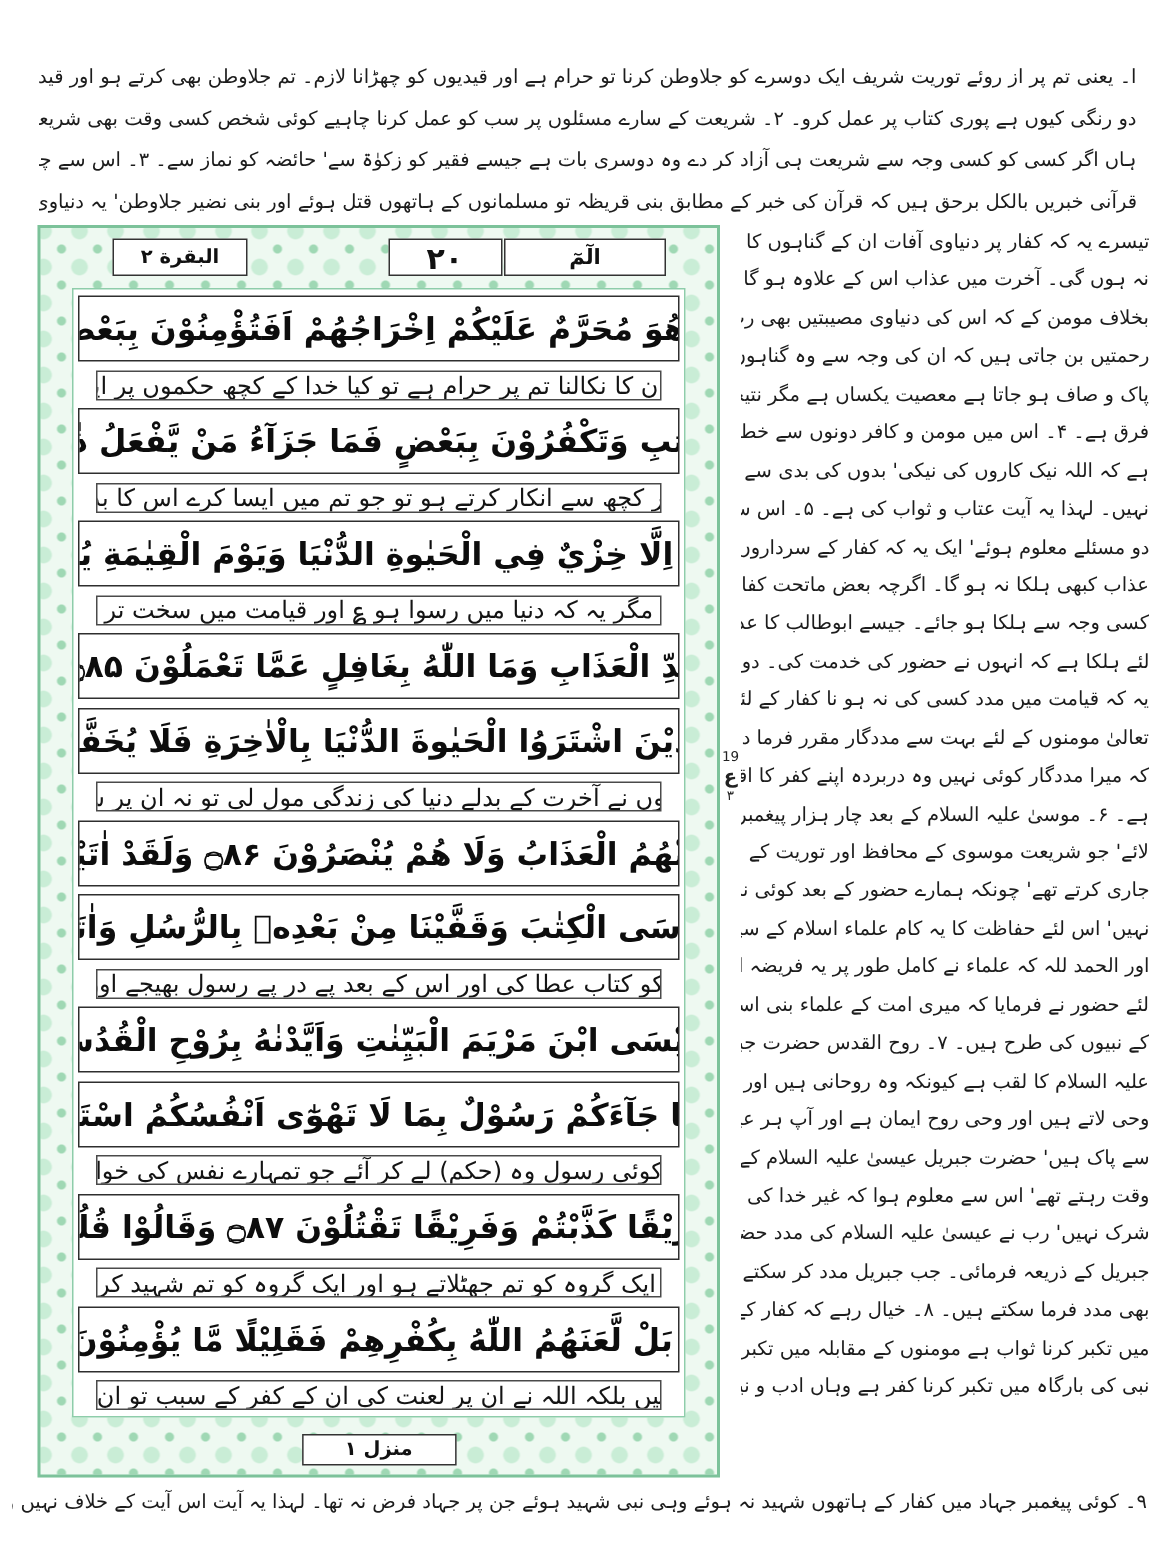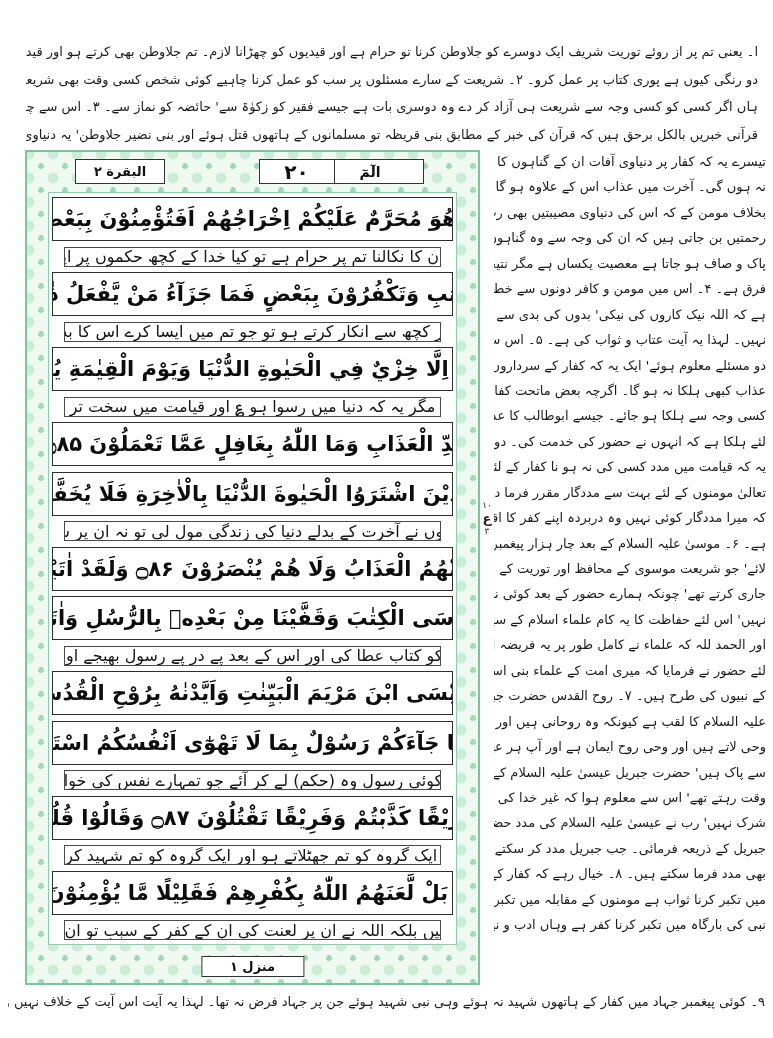--- a/index.html
+++ b/index.html
@@ -44,21 +44,21 @@
     height:20px;width:94%;margin:0 auto;display:flex;align-items:center;
     justify-content:center;font-size:16px;direction:rtl;white-space:nowrap;
     overflow:hidden;color:#141414;
   }
   .hdr-box{
     position:absolute;top:7px;height:25px;box-sizing:border-box;
     border:1px solid #333;background:#fff;display:flex;align-items:center;
     justify-content:center;font-size:14px;font-weight:700;direction:rtl;
     color:#111;z-index:3;
   }
-  .hdr-juz{right:54px;width:108px;}
+  .hdr-juz{right:34px;width:108px;}
   .hdr-page{left:50%;transform:translateX(-50%);width:76px;font-size:20px;margin-left:44px;}
   .hdr-surah{left:48px;width:90px;font-size:13px;}
   .manzil-box{
     position:absolute;bottom:6px;left:50%;transform:translateX(-50%);
     box-sizing:border-box;border:1px solid #333;background:#fff;
     padding:2px 28px;font-size:13px;font-weight:700;direction:rtl;color:#111;z-index:3;
   }
   
   .margin-marker{
     position:absolute;left:478px;top:500px;width:18px;text-align:center;
@@ -120,21 +120,21 @@
     <div class="ar-line">فَفَرِيْقًا كَذَّبْتُمْ وَفَرِيْقًا تَقْتُلُوْنَ ۝۸۷ وَقَالُوْا قُلُوْبُنَا</div>
     <div class="ur-line">ش تو ان (انبیاء) میں ایک گروہ کو تم جھٹلاتے ہو اور ایک گروہ کو تم شہید کرتے ہو اور یہودی بولے</div>
     <div class="ar-line">غُلْفٌ بَلْ لَّعَنَهُمُ اللّٰهُ بِكُفْرِهِمْ فَقَلِيْلًا مَّا يُؤْمِنُوْنَ ۝۸۸</div>
     <div class="ur-line">ہمارے دلوں پر پردے پڑے ہیں بلکہ اللہ نے ان پر لعنت کی ان کے کفر کے سبب تو ان میں تھوڑے ایمان لاتے ہیں</div>
   </div>
 
   <div class="manzil-box">منزل ۱</div>
 </div>
 
 <div class="margin-marker">
-  <span class="mm-num">۱۰</span>
+  <span class="mm-num">19</span>
   <span class="mm-ain">ع</span>
   <span class="mm-num">۳</span>
 </div>
 
 <div class="commentary">
   <div class="c-line">تیسرے یہ کہ کفار پر دنیاوی آفات ان کے گناہوں کا کفارہ</div>
   <div class="c-line">نہ ہوں گی۔ آخرت میں عذاب اس کے علاوہ ہو گا۔</div>
   <div class="c-line">بخلاف مومن کے کہ اس کی دنیاوی مصیبتیں بھی رب کی</div>
   <div class="c-line">رحمتیں بن جاتی ہیں کہ ان کی وجہ سے وہ گناہوں سے</div>
   <div class="c-line">پاک و صاف ہو جاتا ہے معصیت یکساں ہے مگر نتیجہ میں</div>

